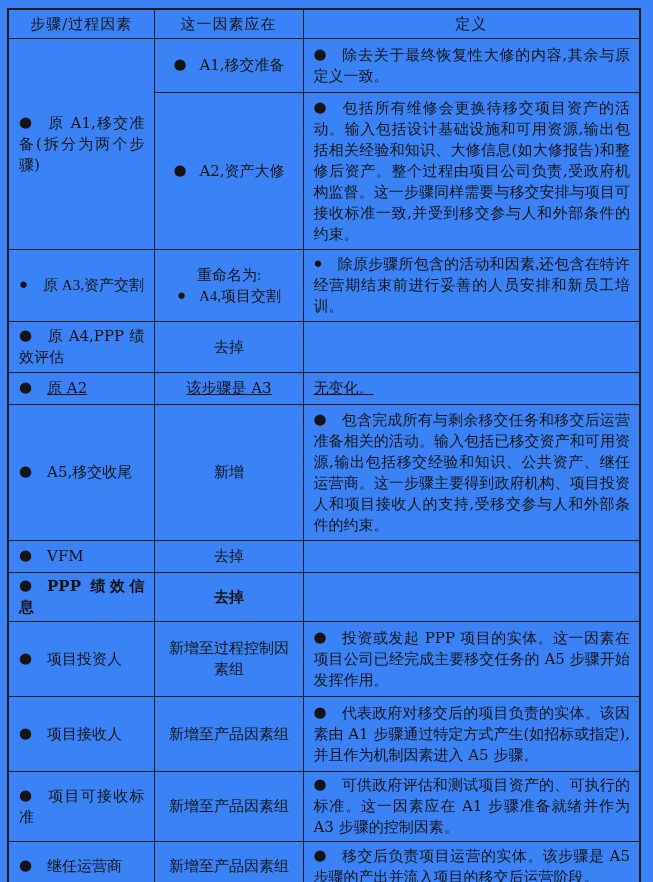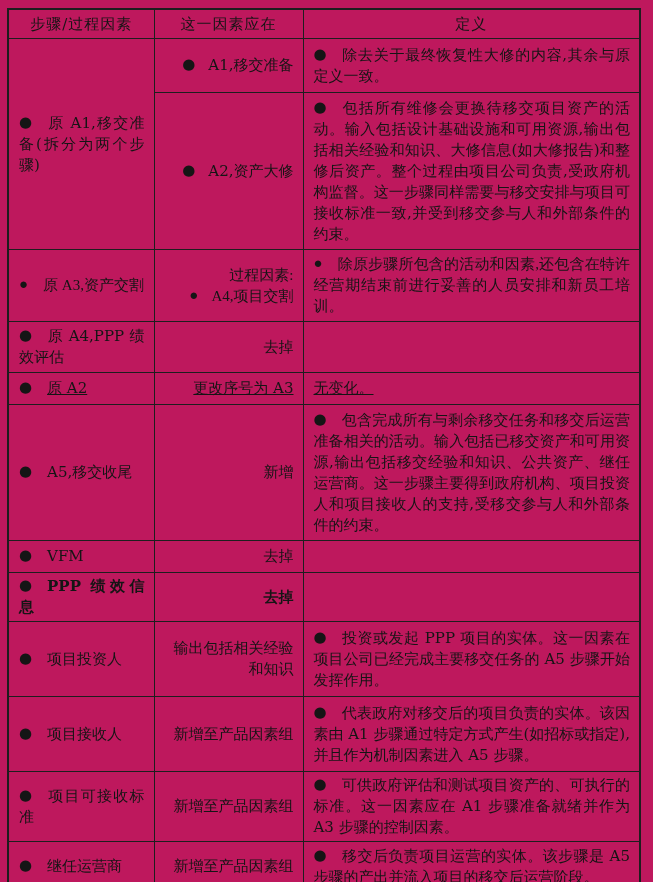--- a/index.html
+++ b/index.html
@@ -9,21 +9,21 @@
     width: 653px;
     height: 882px;
     font-family: "DejaVu Serif", "Liberation Serif", serif;
     color: #151515;
   }
   .page {
     width: 653px;
     height: 882px;
     position: relative;
     overflow: hidden;
-    background: #be185d;
+    background: #3b82f6;
   }
   table.doc-table {
     border-collapse: collapse;
     table-layout: fixed;
     width: 632px;
     margin: 8px 0 0 7px;
     border: 2px solid #1e1e1e;
   }
   col.c1 { width: 146px; }
   col.c2 { width: 149px; }
@@ -40,21 +40,21 @@
     font-weight: normal;
     text-align: center;
     height: 24px;
     padding: 2px 4px;
     letter-spacing: 1px;
   }
   td p {
     margin: 0;
     text-align: justify;
   }
-  td.measure p { text-align: right; }
+  td.measure p { text-align: center; }
   .bullet {
     display: inline-block;
     margin-right: 15px;
     transform: translateY(-1px);
   }
   td.measure .bullet { margin-right: 13px; }
 </style>
 </head>
 <body>
 
@@ -90,42 +90,42 @@
           </td>
           <td class="definition">
             <p><span class="bullet">●</span>包括所有维修会更换待移交项目资产的活动。输入包括设计基础设施和可用资源,输出包括相关经验和知识、大修信息(如大修报告)和整修后资产。整个过程由项目公司负责,受政府机构监督。这一步骤同样需要与移交安排与项目可接收标准一致,并受到移交参与人和外部条件的约束。</p>
           </td>
         </tr>
         <tr style="height: 72px; font-family: Liberation Serif, serif;">
           <td class="factor">
             <p><span class="bullet">●</span>原 A3,资产交割</p>
           </td>
           <td class="measure">
-            <p>过程因素:</p>
+            <p>重命名为:</p>
             <p><span class="bullet">●</span>A4,项目交割</p>
           </td>
           <td class="definition">
             <p><span class="bullet">●</span>除原步骤所包含的活动和因素,还包含在特许经营期结束前进行妥善的人员安排和新员工培训。</p>
           </td>
         </tr>
         <tr style="height: 51px;">
           <td class="factor">
             <p><span class="bullet">●</span>原 A4,PPP 绩效评估</p>
           </td>
           <td class="measure">
             <p>去掉</p>
           </td>
           <td class="definition"></td>
         </tr>
         <tr style="height: 32px; text-decoration: underline;">
           <td class="factor">
             <p><span class="bullet">●</span>原 A2</p>
           </td>
           <td class="measure">
-            <p>更改序号为 A3</p>
+            <p>该步骤是 A3</p>
           </td>
           <td class="definition">
             <p>无变化。</p>
           </td>
         </tr>
         <tr style="height: 136px;">
           <td class="factor">
             <p><span class="bullet">●</span>A5,移交收尾</p>
           </td>
           <td class="measure">
@@ -151,21 +151,21 @@
           <td class="measure">
             <p>去掉</p>
           </td>
           <td class="definition"></td>
         </tr>
         <tr style="height: 75px;">
           <td class="factor">
             <p><span class="bullet">●</span>项目投资人</p>
           </td>
           <td class="measure">
-            <p>输出包括相关经验和知识</p>
+            <p>新增至过程控制因素组</p>
           </td>
           <td class="definition">
             <p><span class="bullet">●</span>投资或发起 PPP 项目的实体。这一因素在项目公司已经完成主要移交任务的 A5 步骤开始发挥作用。</p>
           </td>
         </tr>
         <tr style="height: 75px;">
           <td class="factor">
             <p><span class="bullet">●</span>项目接收人</p>
           </td>
           <td class="measure">

